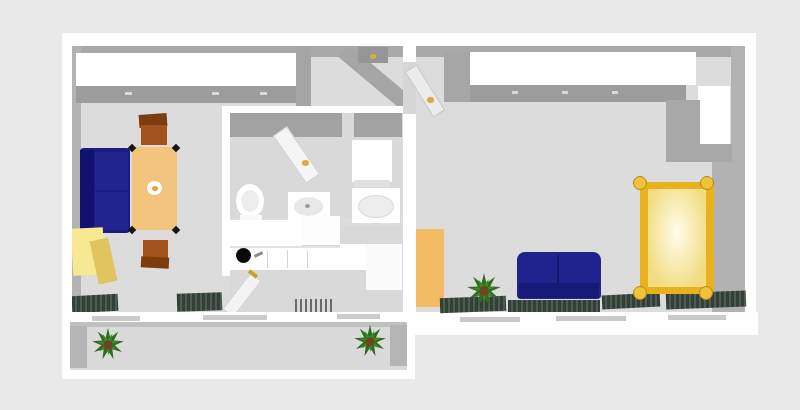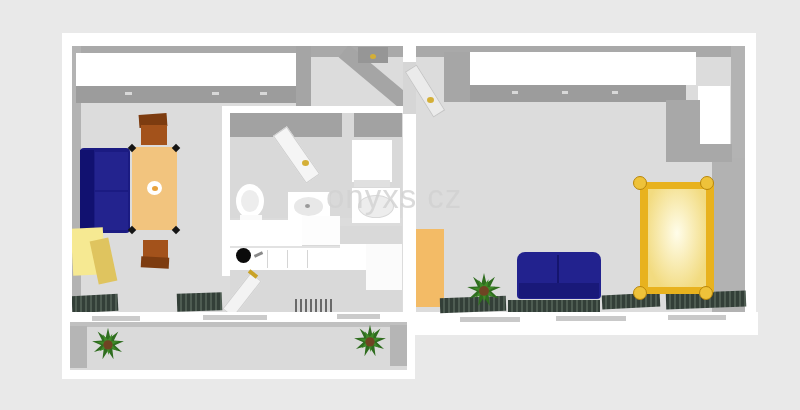--- a/index.html
+++ b/index.html
@@ -144,14 +144,13 @@
         </svg>
       </div>
       <div class="it" style="left: 353px; top: 324px; width: 34px; height: 34px; z-index: 115;">
         <svg width="100%" height="100%" viewBox="0 0 40 40">
           <path d="M20.0 1.0L22.7 12.5L32.2 5.4L26.9 16.0L38.7 16.7L27.9 21.4L36.5 29.5L25.1 26.1L26.5 37.9L20.0 28.0L13.5 37.9L14.9 26.1L3.5 29.5L12.1 21.4L1.3 16.7L13.1 16.0L7.8 5.4L17.3 12.5Z" fill="#2f6d1f"></path>
           <path d="M25.1 8.0L23.8 16.7L32.5 16.5L24.9 20.9L30.5 27.6L22.4 24.4L20.6 33.0L18.1 24.6L10.2 28.6L15.2 21.3L7.2 17.7L15.9 17.1L13.8 8.6L19.8 15.0Z" fill="#3f8a28"></path>
           <circle cx="20" cy="21" r="5.5" fill="#6f4423"></circle>
         </svg>
       </div>
     </div>
-  <div class="wm1">onyxs cz</div>
 </div>
 
 </body></html>

